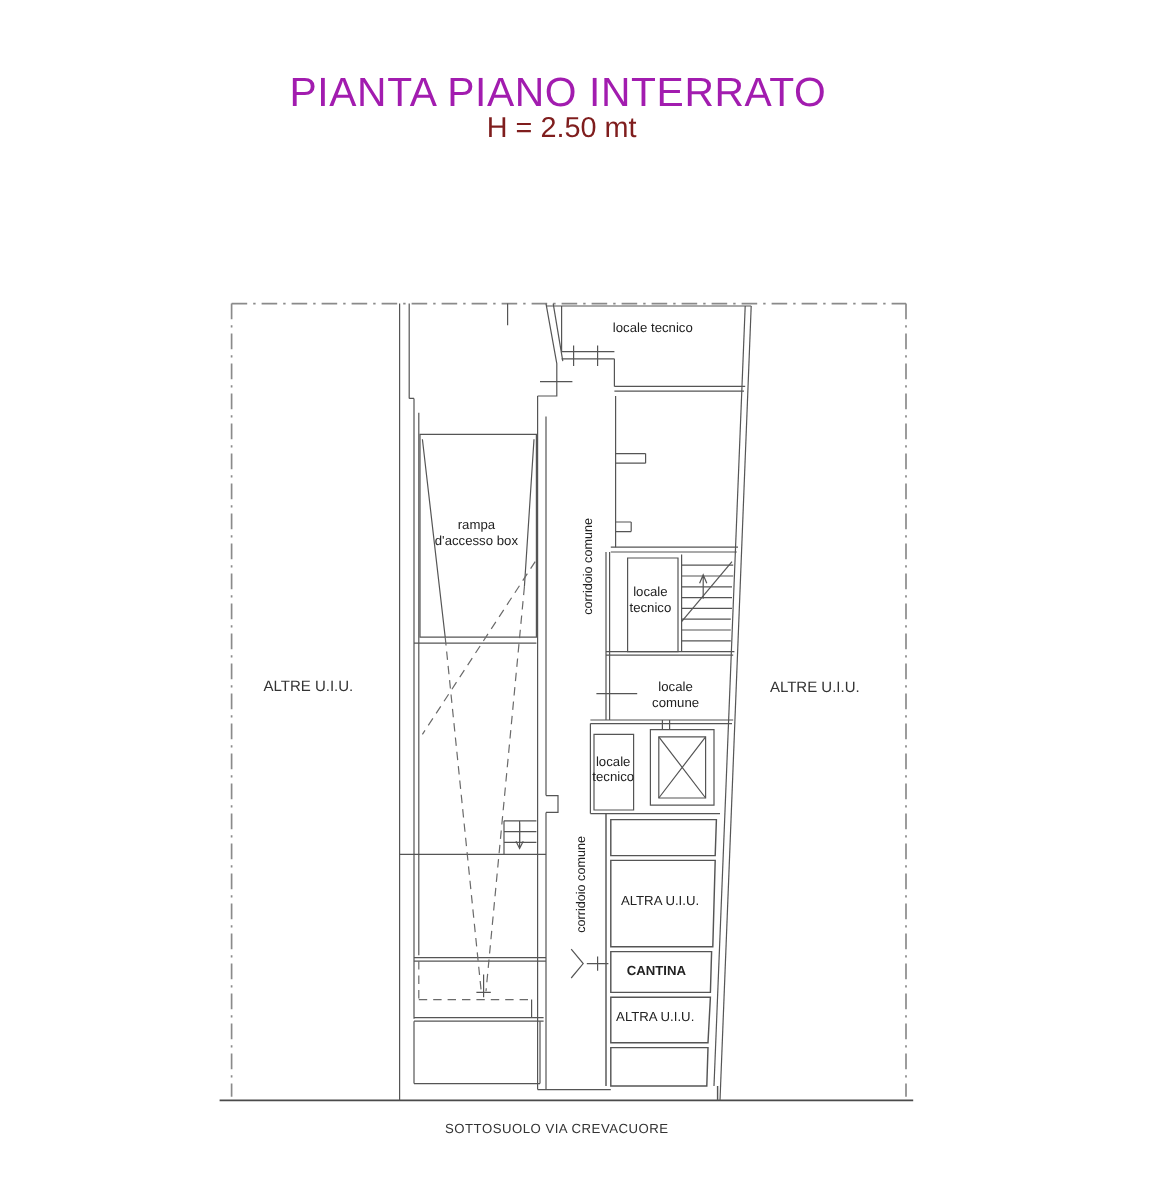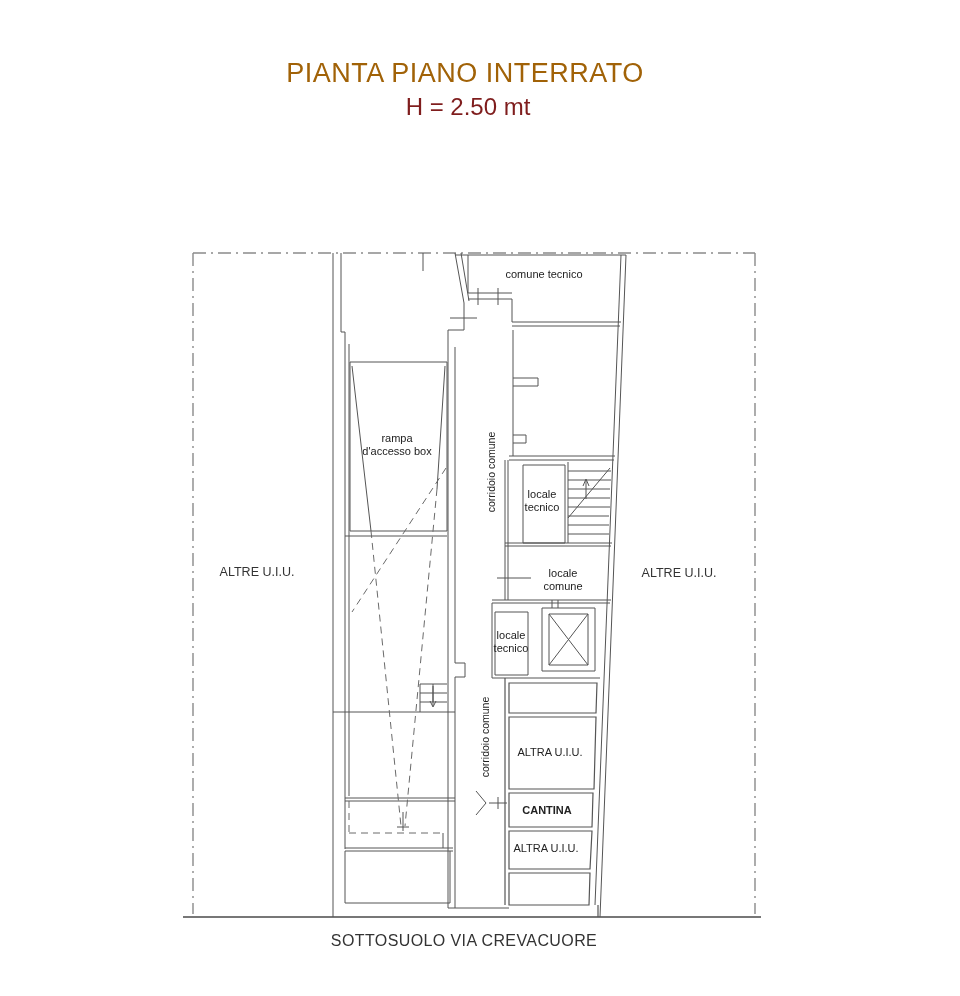--- a/index.html
+++ b/index.html
@@ -2,36 +2,36 @@
 <html><head>
 <meta charset="utf-8">
 <style>
   html,body{margin:0;padding:0;background:#fff;}
   #stage{
     position:relative;width:960px;height:996px;background:#fff;overflow:hidden;
     font-family:"Liberation Sans", sans-serif;color:#1f1f1f;
   }
   .title{
     position:absolute;left:465px;top:58px;transform:translateX(-50%);
-    font-size:27px;letter-spacing:0.5px;white-space:nowrap;color:#a16207;
+    font-size:34px;letter-spacing:0.5px;white-space:nowrap;color:#a21caf;
   }
   .subtitle{
     position:absolute;left:468px;top:93px;transform:translateX(-50%);
     font-size:24px;white-space:nowrap;color:#7f1d1d;
   }
   svg{position:absolute;left:0;top:0;}
   .lbl{
     position:absolute;transform:translate(-50%,-50%);
     font-size:11px;line-height:13px;text-align:center;white-space:nowrap;color:#222;
   }
   .lbl-md{font-size:12.5px;color:#333;}
   .vert{transform:translate(-50%,-50%) rotate(-90deg);font-size:10.5px;}
   .footer{
     position:absolute;left:464px;top:941px;transform:translate(-50%,-50%);
-    font-size:16px;letter-spacing:0.4px;white-space:nowrap;color:#333;
+    font-size:11px;letter-spacing:0.4px;white-space:nowrap;color:#333;
   }
   
   .w{stroke:#555;stroke-width:1;fill:none;}
   .w2{stroke:#555;stroke-width:1.2;fill:none;}
   .dash{stroke:#6a6a6a;stroke-width:1;fill:none;stroke-dasharray:7 5;}
   .bnd{stroke:#8a8a8a;stroke-width:1.4;fill:none;stroke-dasharray:13 5 2 5;}
   .street{stroke:#4a4a4a;stroke-width:1.6;fill:none;}
 </style>
 </head>
 <body>
@@ -129,21 +129,21 @@
     <g>
       <path class="w" d="M352,366 L371,531 M445,366 L437,489"></path>
       <path class="dash" d="M371,531 L401,826"></path>
       <path class="dash" d="M437,489 L405,826"></path>
       <path class="dash" d="M446,468 L352,612"></path>
       <path class="dash" d="M349,801 V833 M349,833 H443"></path>
       <path class="w" d="M403,812 V831 M397,827 H409"></path>
     </g>
   </svg>
 
-  <div class="lbl" style="left:544px;top:274px;">comune tecnico</div>
+  <div class="lbl" style="left:544px;top:274px;">locale tecnico</div>
 
   <div class="lbl" style="left:397px;top:445px;">
     <div>rampa</div>
     <div>d'accesso box</div>
   </div>
 
   <div class="lbl vert" style="left:491px;top:472px;">corridoio comune</div>
 
   <div class="lbl" style="left:542px;top:501px;">
     <div>locale</div>

